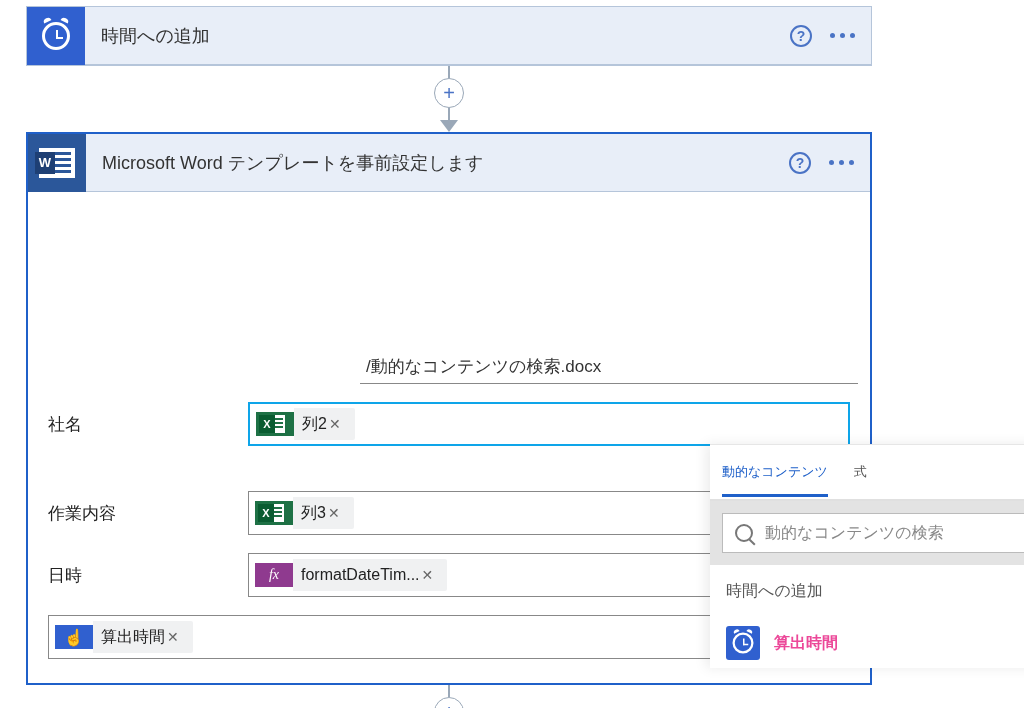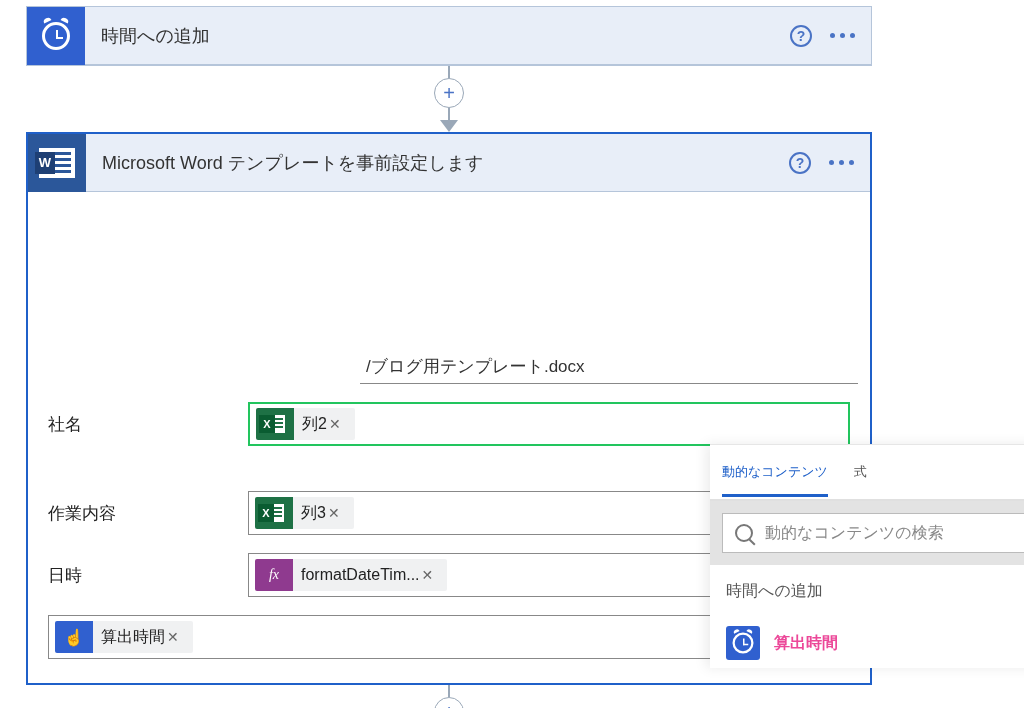--- a/index.html
+++ b/index.html
@@ -58,28 +58,28 @@
   }
 
   .field-row {
     display: flex; align-items: center; min-height: 52px;
   }
   .field-label { width: 200px; font-size: 17px; color: #222; }
   .field-input {
     flex: 1; min-height: 44px; border: 1px solid #888; display: flex; align-items: center;
     padding: 4px 6px; gap: 4px;
   }
-  .field-input.active { border: 2px solid #22c55e; }
+  .field-input.active { border: 2px solid #0ea5e9; }
 
   .token {
     display: flex; align-items: center; height: 32px; background: #fff;
     overflow: hidden; border-radius: 2px;
   }
   .tok-ic {
-    width: 38px; height: 32px; display: flex; align-items: center; justify-content: center;
+    width: 38px; height: 24px; display: flex; align-items: center; justify-content: center;
     color: #fff; font-size: 14px;
   }
   .tok-ic.excel { background: #1e7145; }
   .tok-ic.fx    { background: #8f3a8f; font-style: italic; font-family: Georgia, serif; }
   .tok-ic.user  { background: #3060cf; }
   .tok-txt {
     background: #f0f1f2; height: 32px; display: flex; align-items: center;
     padding: 0 8px; font-size: 16px; color: #222;
   }
   .tok-x { color: #666; padding: 0 6px 0 2px; font-size: 14px; }
@@ -174,21 +174,21 @@
             <span></span>
             <span></span>
           </div>
       </div>
     </div>
 
     <div class="card-body">
       <div class="body-gap"></div>
 
       <div class="path-row">
-        <div class="path-box">/ブログ用テンプレート.docx</div>
+        <div class="path-box">/動的なコンテンツの検索.docx</div>
       </div>
 
       <div class="field-row">
         <div class="field-label">社名</div>
         <div class="field-input active">
           <div class="token">
             <div class="tok-ic excel">
                 <div class="excel-glyph"></div>
               </div>
             <div class="tok-txt">

